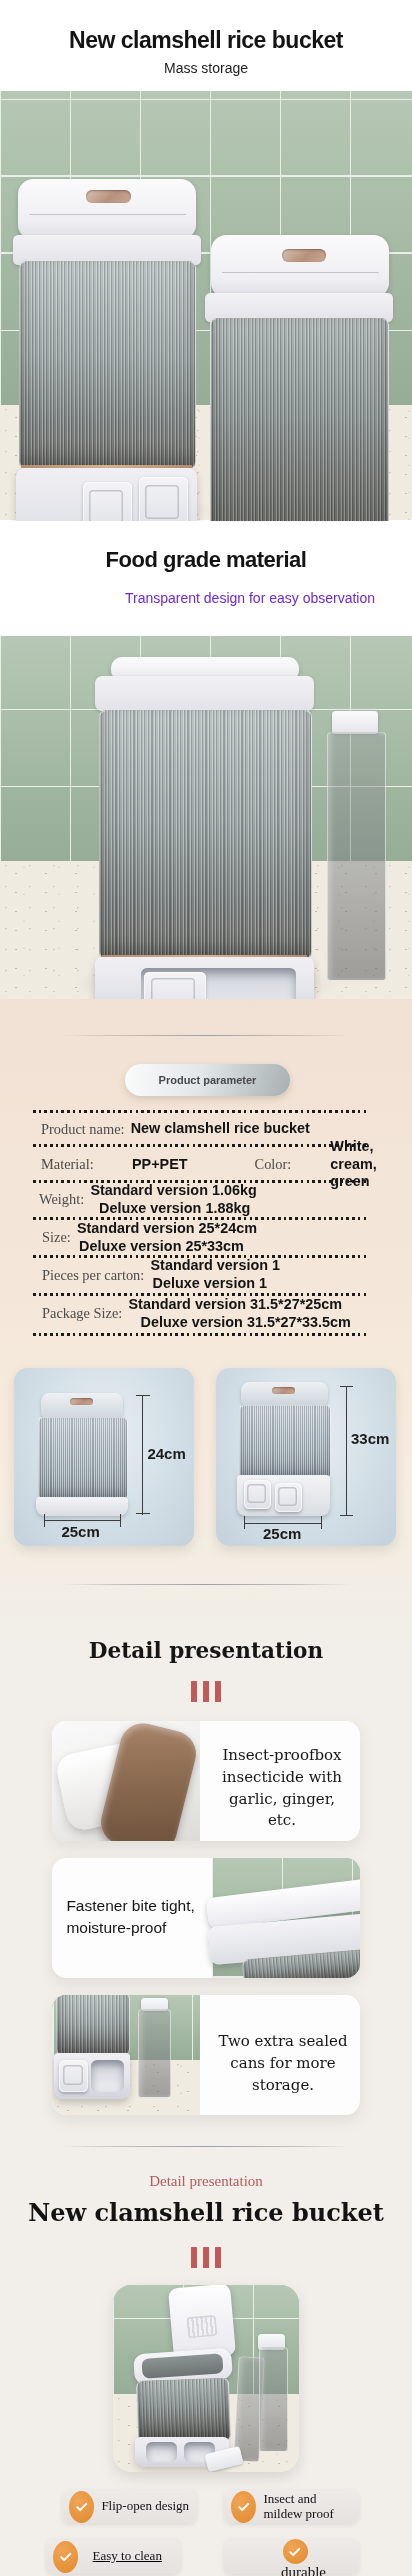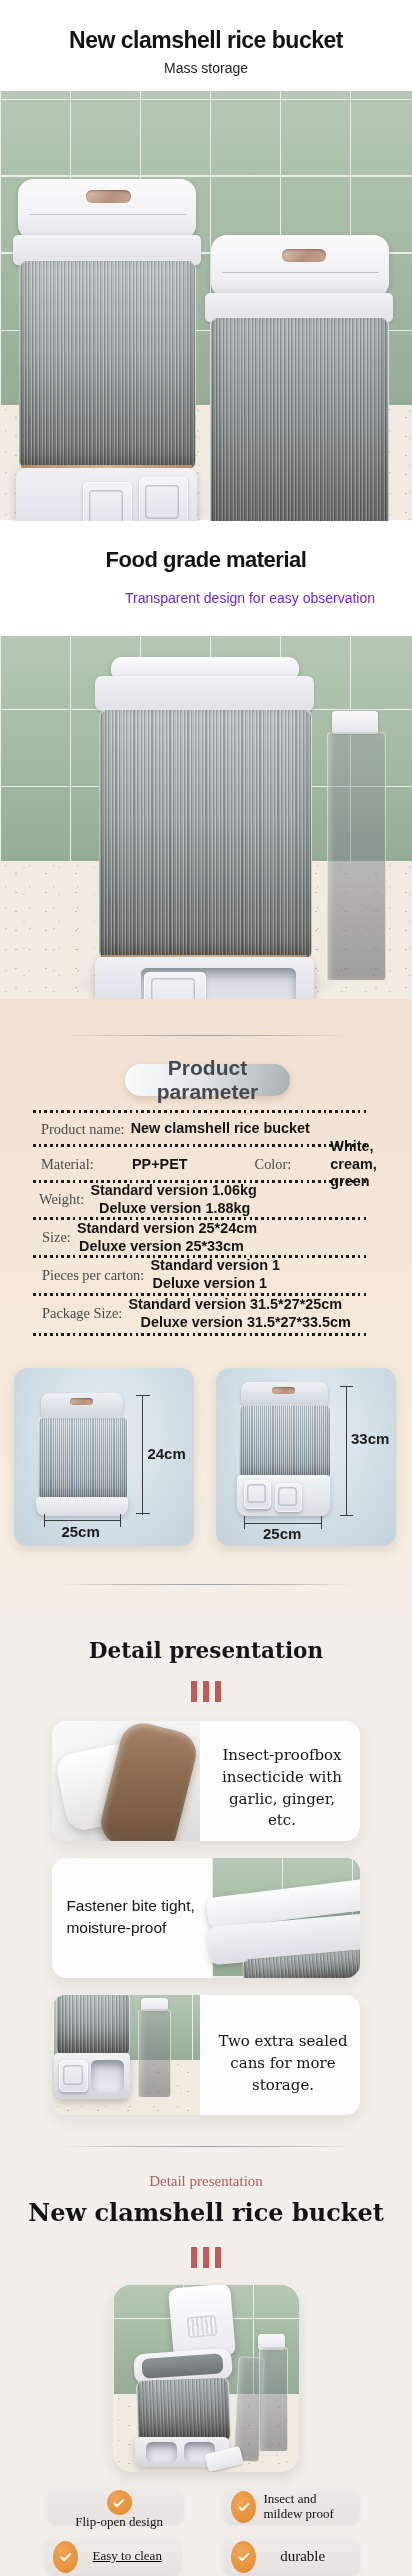--- a/index.html
+++ b/index.html
@@ -161,21 +161,21 @@
   </div>
 
   <div class="abs" style="top:999px;left:0;width:412px;height:1611px;
        background:linear-gradient(180deg,#f1e1d4 0%,#f4e7d9 18%,#f6ecdf 30%,#f3ede3 35%,#f2efea 40%,#f2efeb 100%);"></div>
 
   <div class="abs hr-soft" style="top:1035px;left:62px;width:289px;"></div>
 
   <div class="abs" style="top:1064px;left:125px;width:165px;height:32px;border-radius:16px;
        background:linear-gradient(105deg,#fbfcfc 0%,#e3e7e8 45%,#a7b0b2 100%);
        box-shadow:0 3.1px 7.2px rgba(150,130,110,.30);display:flex;align-items:center;justify-content:center;">
-    <span class="sans" style="font-size:21px;font-weight:700;color:#46494c;text-align:center;">Product parameter</span>
+    <span class="sans" style="font-size:11px;font-weight:700;color:#46494c;text-align:center;">Product parameter</span>
   </div>
 
   <div class="abs dotline" style="top:1110px;left:33px;width:336px;"></div>
   <div class="abs prow" style="top:1114px;left:41px;width:330px;height:30px;">
     <span class="plabel">Product name:</span>
     <span class="pval" style="margin-left:6.2px;">New clamshell rice bucket</span>
   </div>
   <div class="abs dotline" style="top:1144px;left:33px;width:336px;"></div>
   <div class="abs prow" style="top:1149px;left:41px;width:330px;height:31px;gap:32px;">
     <span class="plabel">Material:</span>
@@ -323,21 +323,21 @@
       <div class="cavity" style="position:absolute;left:11.3px;top:5.2px;width:31px;height:19.6px;"></div>
       <div class="cavity" style="position:absolute;left:49px;top:5.2px;width:31px;height:19.6px;"></div>
     </div>
 
     <div class="abs canister" style="top:72px;left:123px;width:24px;height:103px;transform:rotate(3deg);"></div>
     <div class="abs cap" style="top:49px;left:145px;width:27px;height:15.5px;"></div>
     <div class="abs canister" style="top:62px;left:146px;width:27px;height:103px;"></div>
     <div class="abs cap" style="top:165px;left:93px;width:36px;height:17.5px;transform:rotate(-14deg);"></div>
   </div>
 
-  <div class="abs pill" style="top:2490px;left:48px;width:135px;height:33px;flex-direction:column;">
+  <div class="abs pill" style="top:2490px;left:62px;width:135px;height:33px;">
     <span class="checkdot">
       <svg viewBox="0 0 24 24" fill="none">
           <path d="M5 12.5l4.5 4.5L19 7.5" stroke="#ffffff" stroke-width="3" stroke-linecap="round" stroke-linejoin="round"></path>
         </svg>
     </span>
     <span class="pilltxt">Flip-open design</span>
   </div>
   <div class="abs pill" style="top:2490px;left:224px;width:135px;height:33px;">
     <span class="checkdot">
       <svg viewBox="0 0 24 24" fill="none">
@@ -347,21 +347,21 @@
     <span class="pilltxt" style="width:88px;">Insect and mildew proof</span>
   </div>
   <div class="abs pill" style="top:2539px;left:46px;width:135px;height:35px;text-decoration:underline;">
     <span class="checkdot">
       <svg viewBox="0 0 24 24" fill="none">
           <path d="M5 12.5l4.5 4.5L19 7.5" stroke="#ffffff" stroke-width="3" stroke-linecap="round" stroke-linejoin="round"></path>
         </svg>
     </span>
     <span class="pilltxt" style="margin-left:14.4px;">Easy to clean</span>
   </div>
-  <div class="abs pill" style="top:2539px;left:224px;width:135px;height:35px;">
+  <div class="abs pill" style="top:2539px;left:224px;width:135px;height:35px;flex-direction:column;">
     <span class="checkdot">
       <svg viewBox="0 0 24 24" fill="none">
           <path d="M5 12.5l4.5 4.5L19 7.5" stroke="#ffffff" stroke-width="3" stroke-linecap="round" stroke-linejoin="round"></path>
         </svg>
     </span>
     <span class="pilltxt" style="margin-left:24px;font-size:15px;">durable</span>
   </div>
 
 </div>
 

